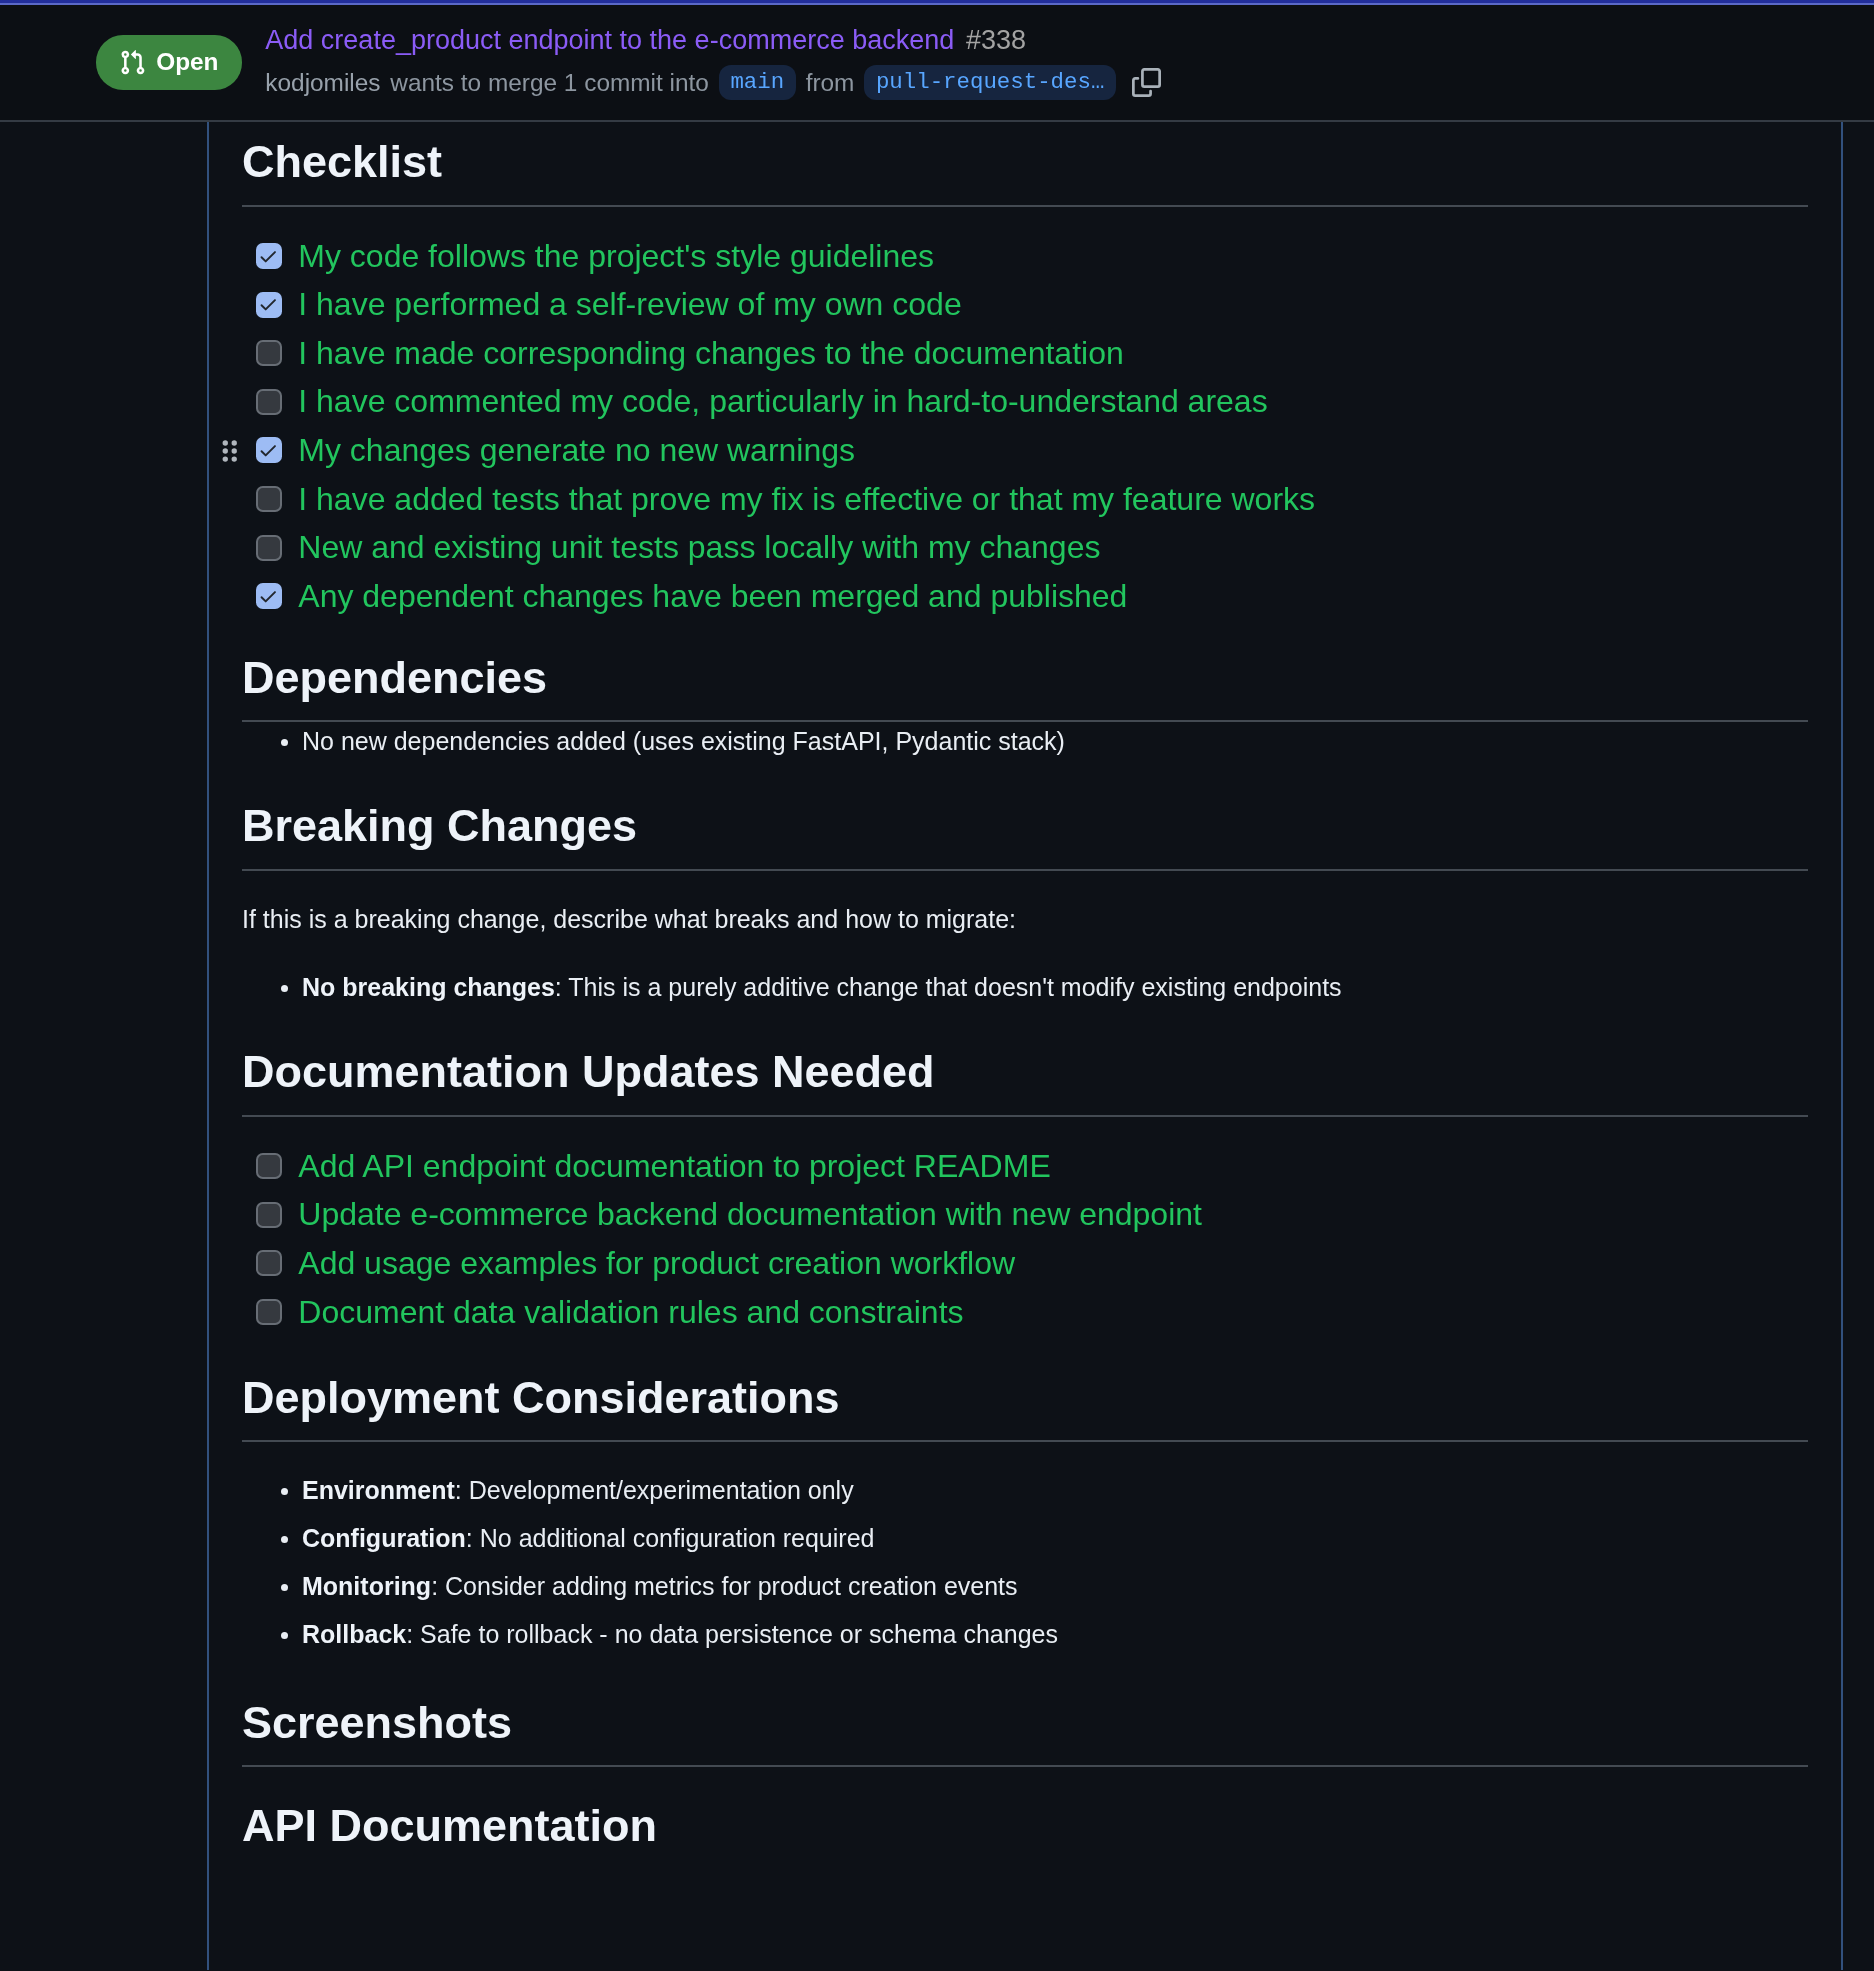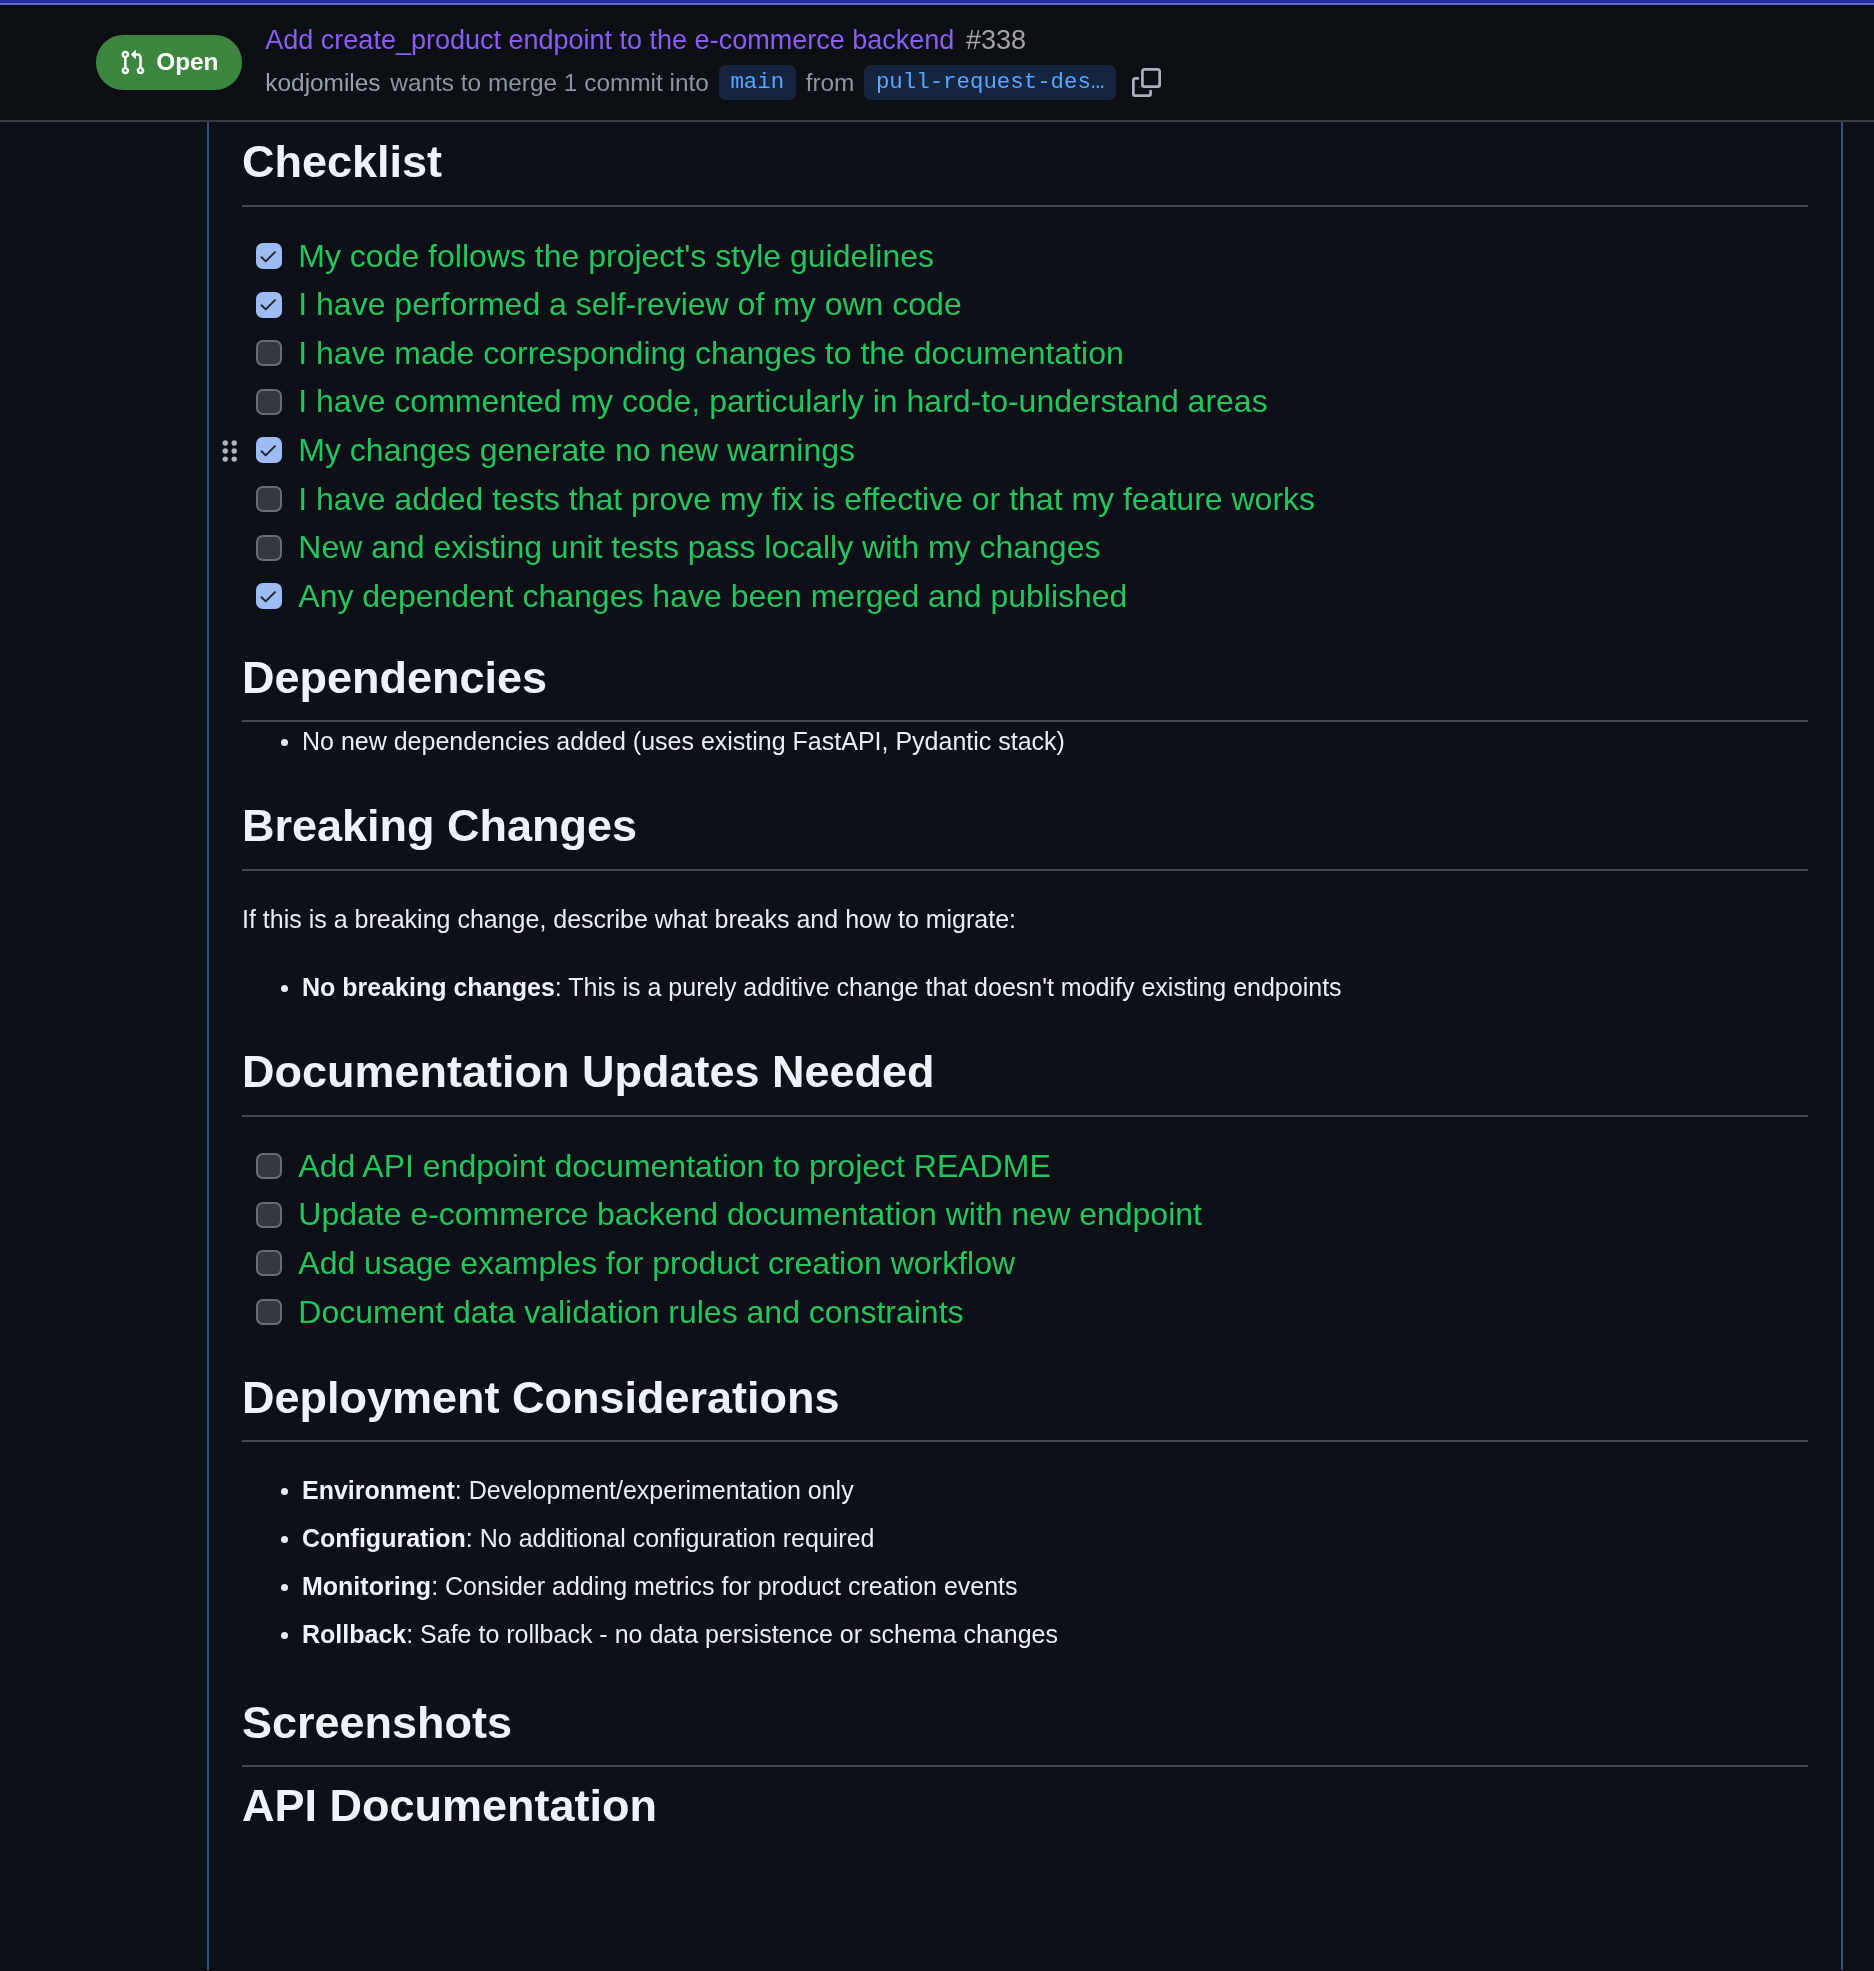--- a/index.html
+++ b/index.html
@@ -38,21 +38,21 @@
   .pr-number { font-weight: 400; color: #a3a3a3; }
   .pr-sub-line {
     display: flex; align-items: center; gap: 9.8px;
     font-size: 24.4px; color: #8d96a0; line-height: 1.2;
   }
   .pr-author { font-weight: 400; color: #98a1ab; }
   .branch-label {
     font-family: "Liberation Mono", "DejaVu Sans Mono", monospace;
     font-size: 22.4px; color: #58a6ff;
     background: #16253f;
-    padding: 3.9px 11.7px; border-radius: 7px;
+    padding: 3.9px 11.7px; border-radius: 12px;
     white-space: nowrap;
   }
   .copy-btn { margin-left: 5.9px; display: inline-flex; background: none; border: none; padding: 0; cursor: pointer; }
   .copy-btn svg { width: 29px; height: 29px; fill: #a9b1b9; }
 
   
   .content-outer {
     margin-left: 207px;
     width: 1636px;
     min-height: 1848px;
@@ -62,21 +62,21 @@
   }
   h2.md-h2 {
     margin: 35px 0 0 0;
     font-size: 45px; font-weight: 700; color: #eef3f9;
     line-height: 59px;
     padding-bottom: 13.7px;
     border-bottom: 2px solid #434a52;
   }
   h2.md-h2.first { margin-top: 8px; }
   h2.md-h2.last-gap { margin-top: 39px; }
-  h2.md-h2.partial { margin-top: 9px; border-bottom: none; }
+  h2.md-h2.partial { margin-top: 29px; border-bottom: none; }
 
   p.md-p { margin: 29px 0 29px 0; font-size: 25px; line-height: 39px; color: #e9eef4; }
 
   ul.task-list { list-style: none; margin: 33px 0 15.6px 0; padding: 0 0 0 13.7px; }
   ul.task-list li {
     display: flex; align-items: center; gap: 16.6px;
     height: 33px; margin-bottom: 15.6px;
     font-size: 32px; color: #22c55e;
     position: relative;
   }

